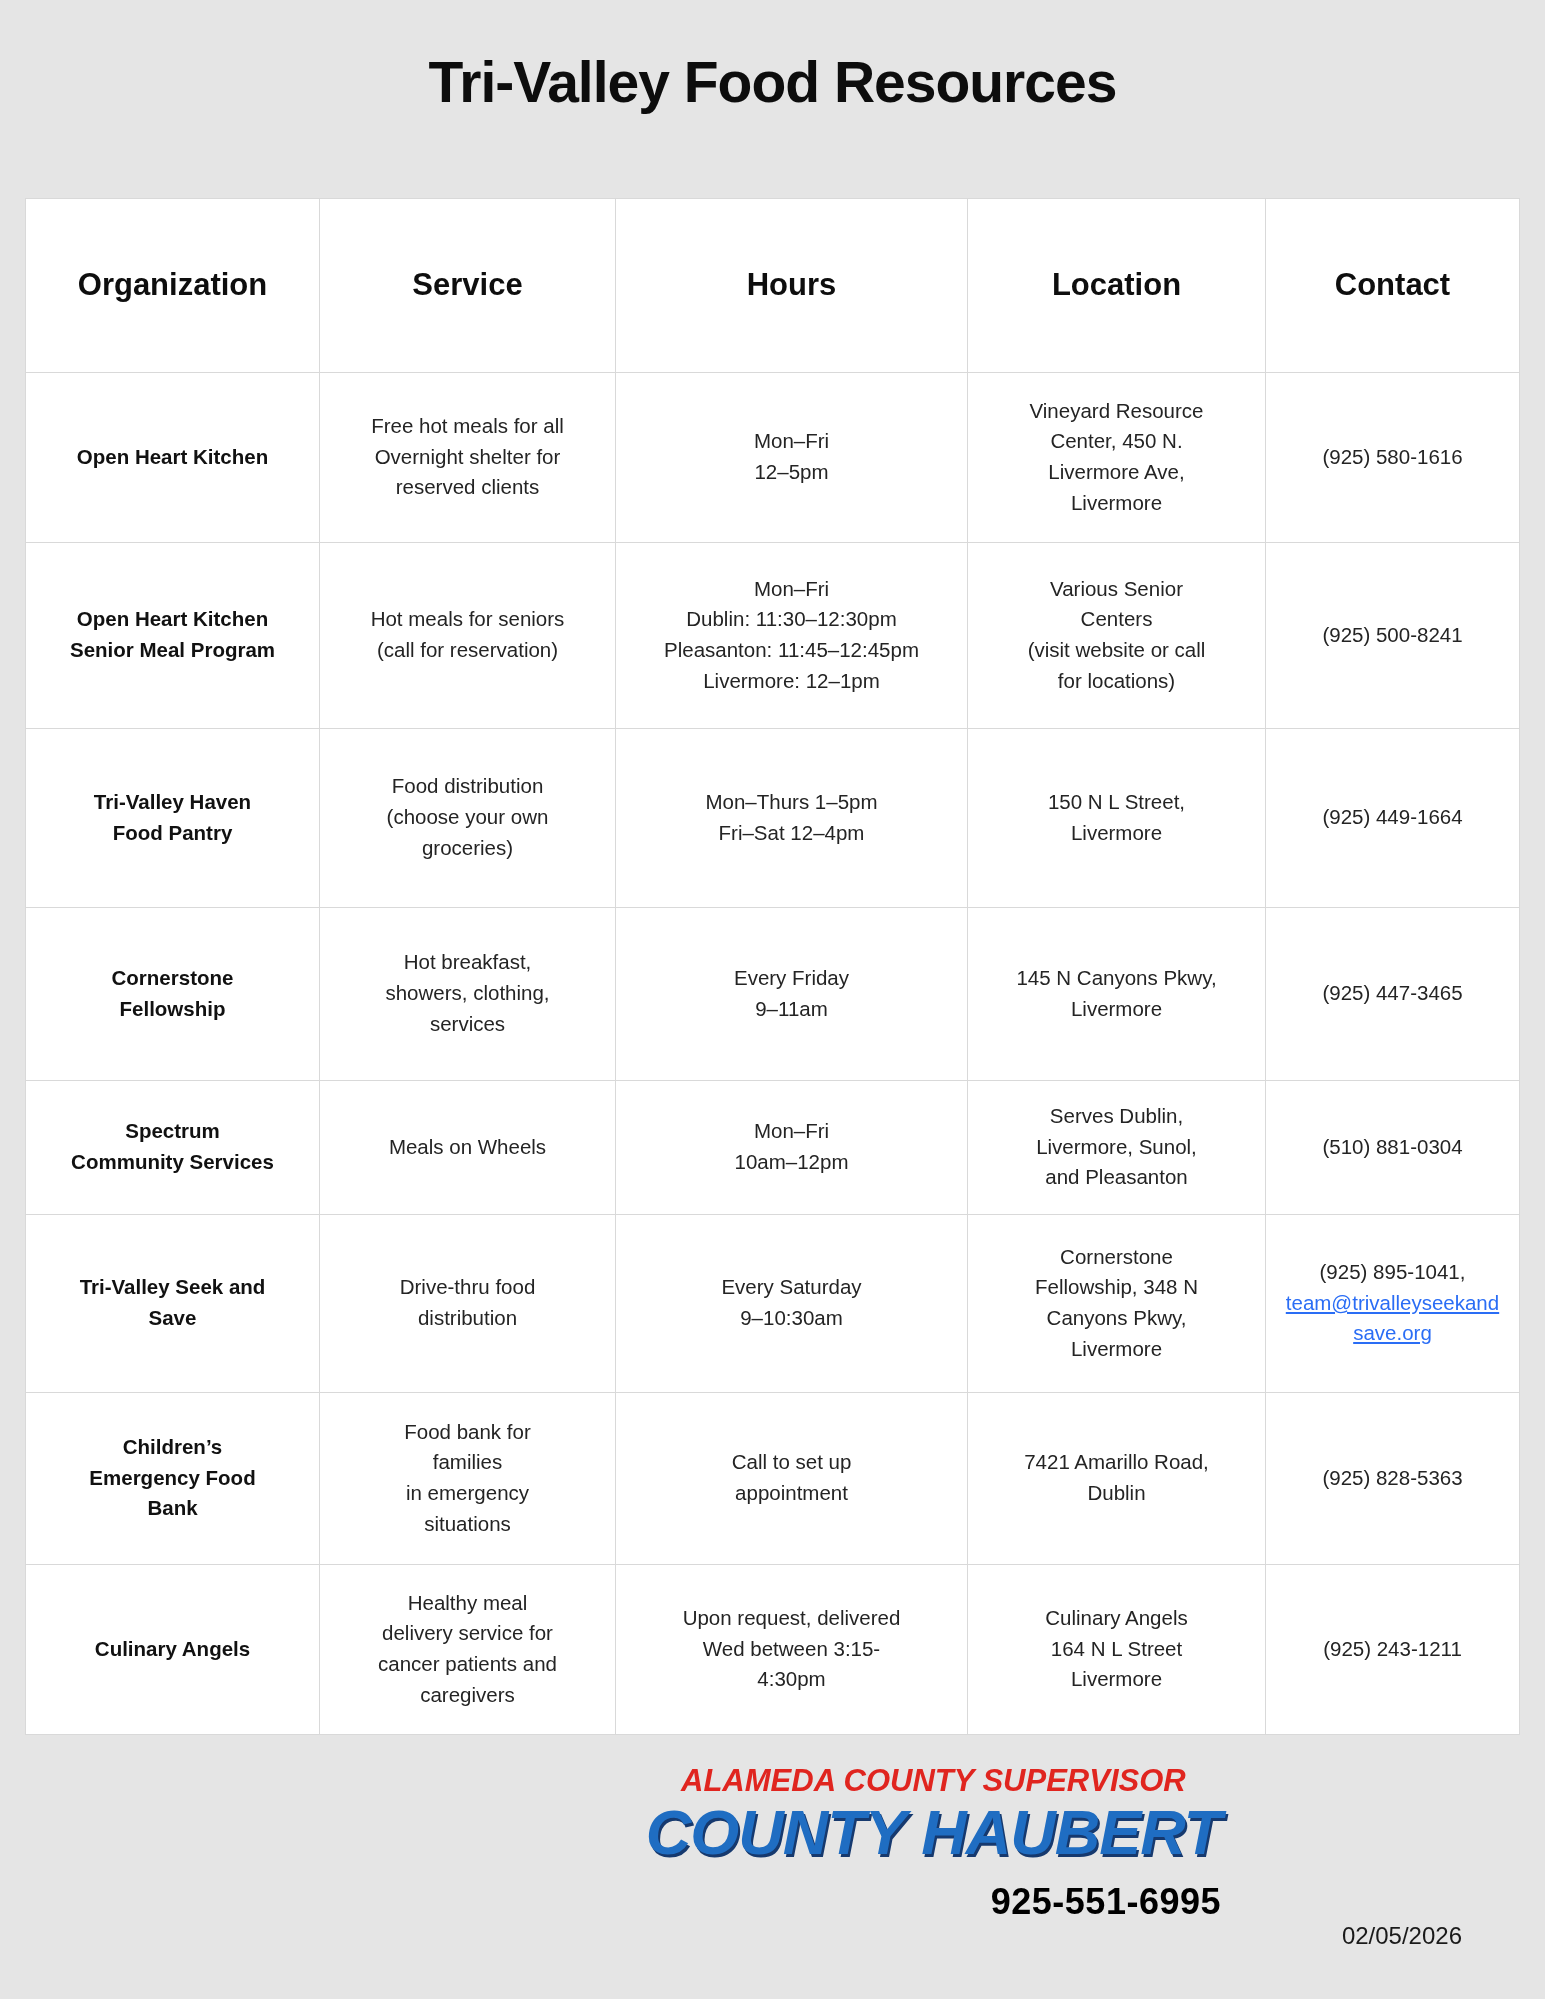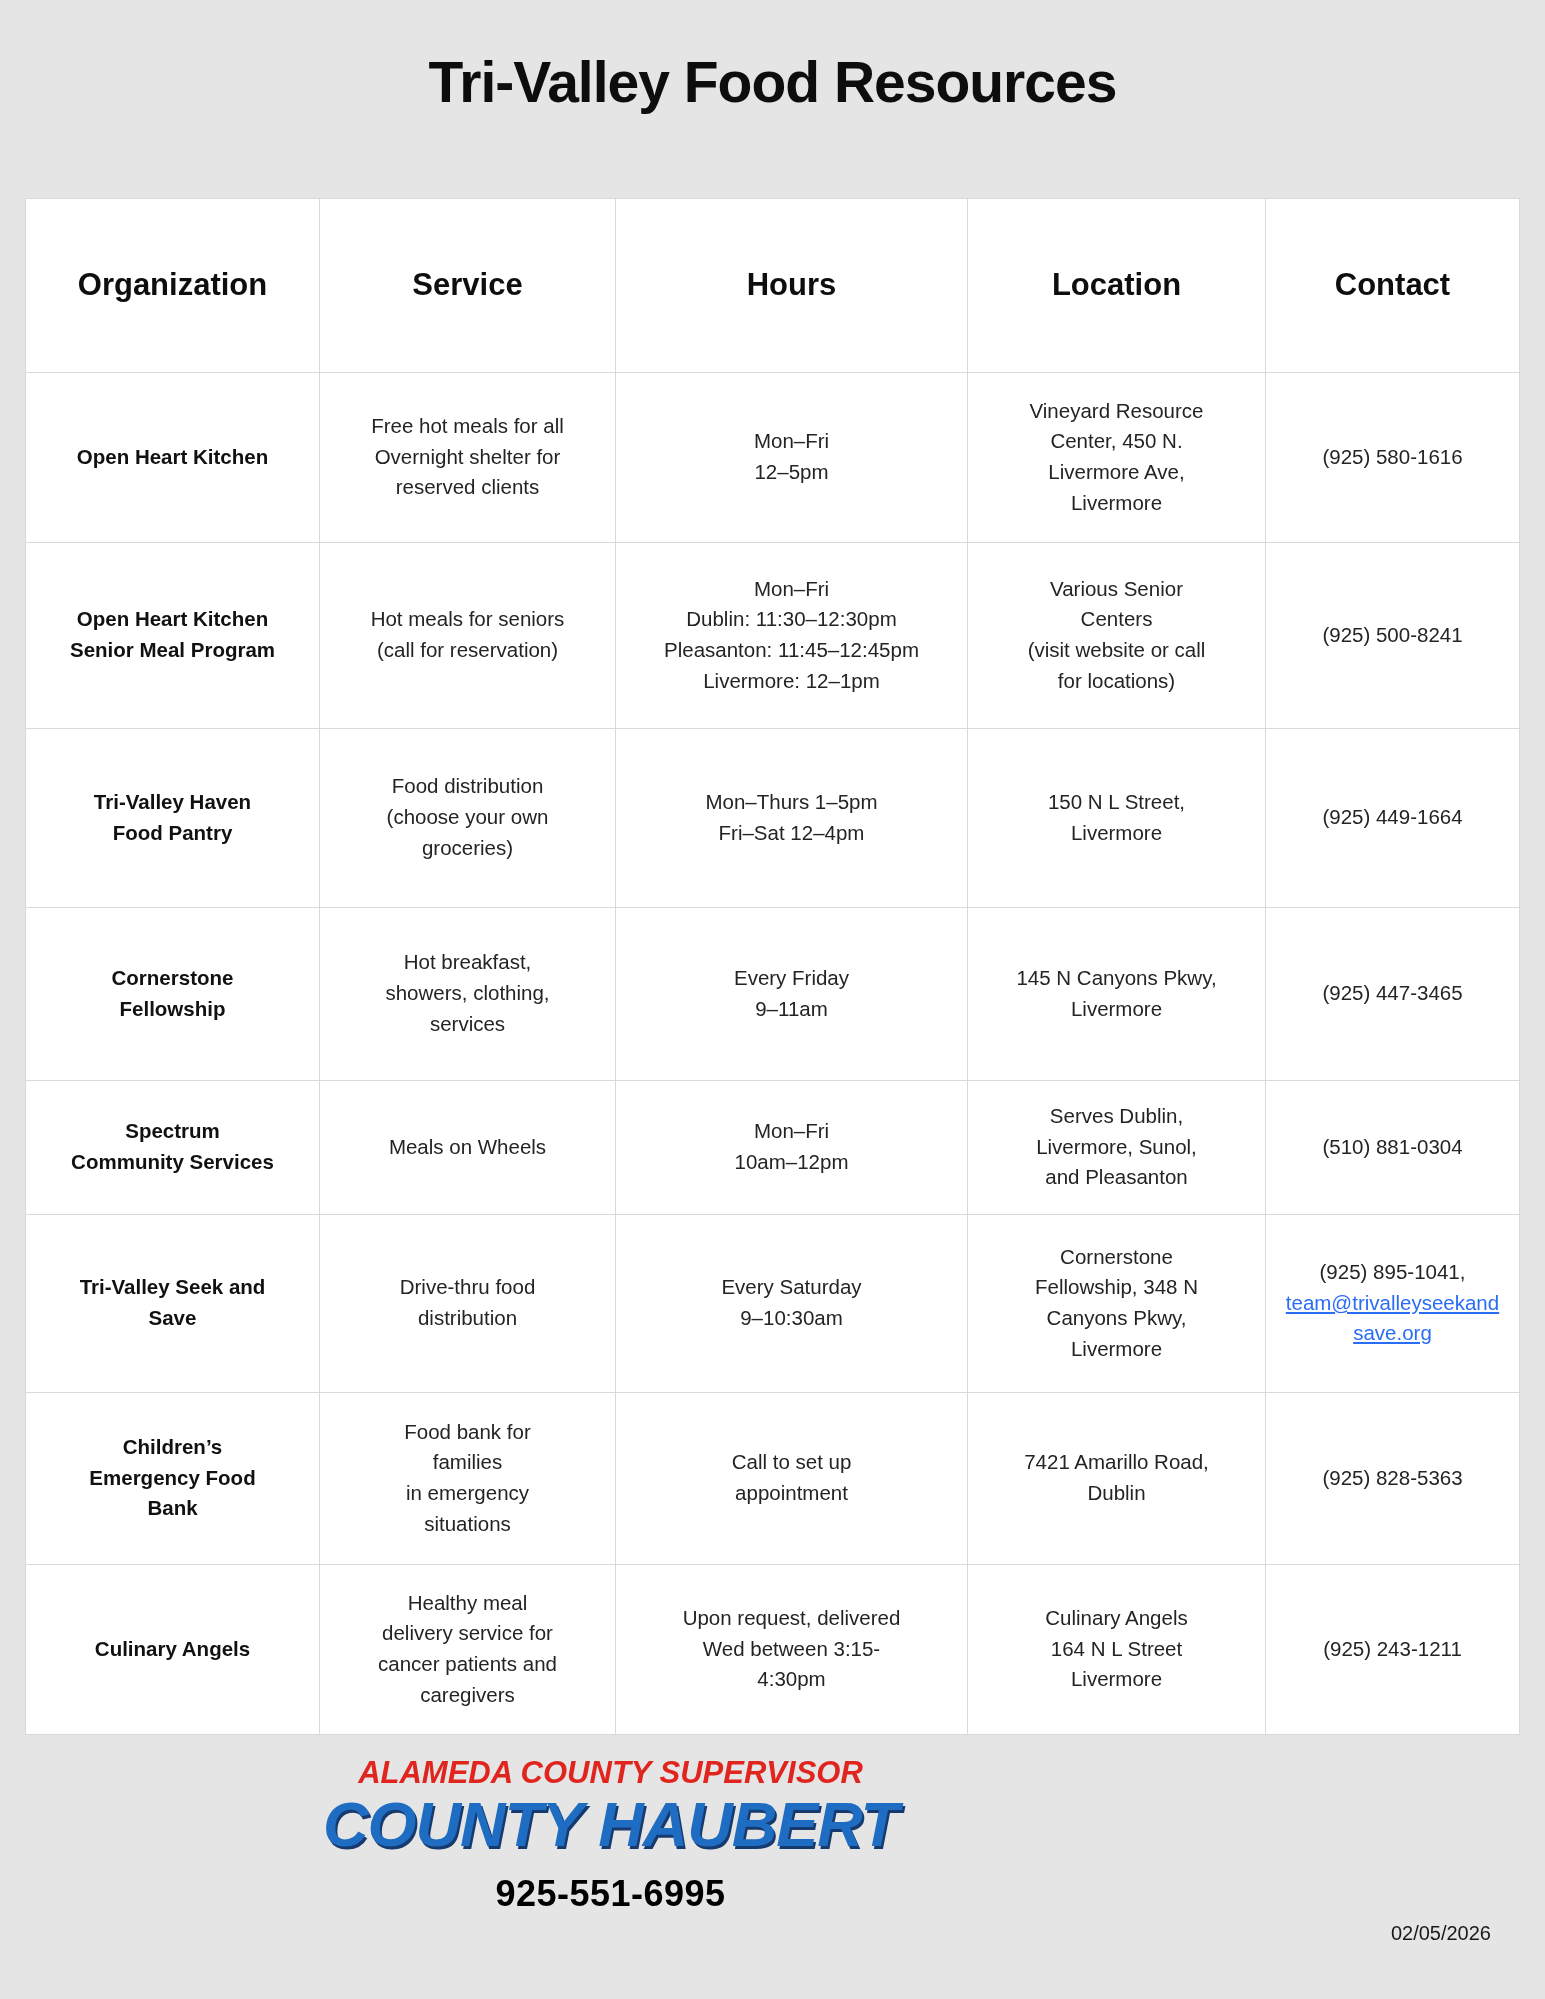--- a/index.html
+++ b/index.html
@@ -73,24 +73,24 @@
   }
   td.cell.contact a.email-link{
     color:var(--link);
     text-decoration:underline;
     word-break:break-all;
     display:inline-block;
     max-width:216px;
   }
   .footer{
     width:1221px;
-    margin-top:22px;
+    margin-top:30px;
     display:flex;
     flex-direction:column;
-    align-items:center;
+    align-items:flex-end;
   }
   .logo{
     text-align:center;
     font-style:italic;
     font-weight:700;
     line-height:1.05;
   }
   .logo-line1{
     color:var(--red);
     font-size:31px;
@@ -111,22 +111,22 @@
   .phone{
     margin-top:16px;
     font-size:36px;
     font-weight:700;
     letter-spacing:0.5px;
     color:#000;
   }
   .date{
     position:absolute;
     top:1922px;
-    right:54px;
-    font-size:20px;
+    right:83px;
+    font-size:24px;
     color:#1a1a1a;
   }
 </style>
 </head>
 <body>
 
 <div class="page">
 
   <h1 class="page-title">Tri-Valley Food Resources</h1>
 

